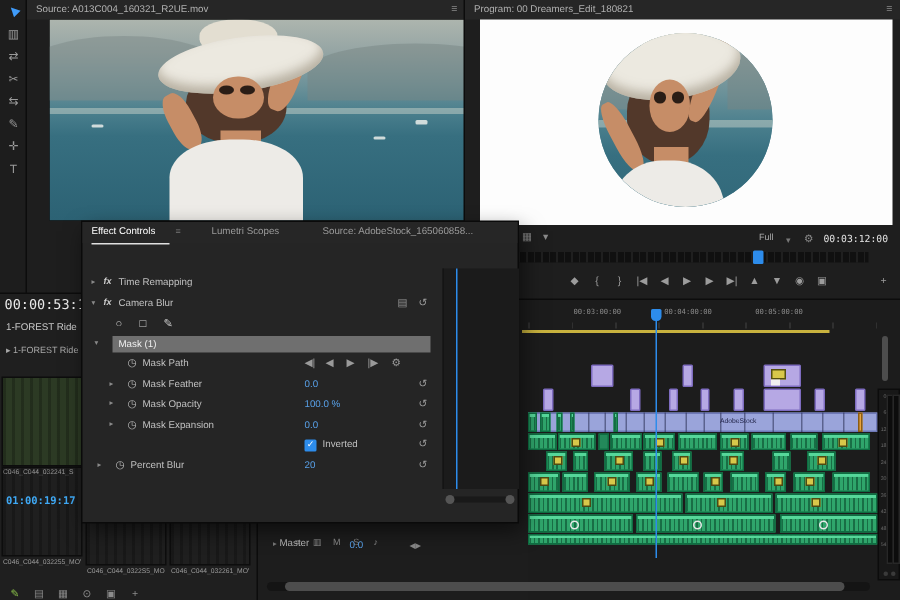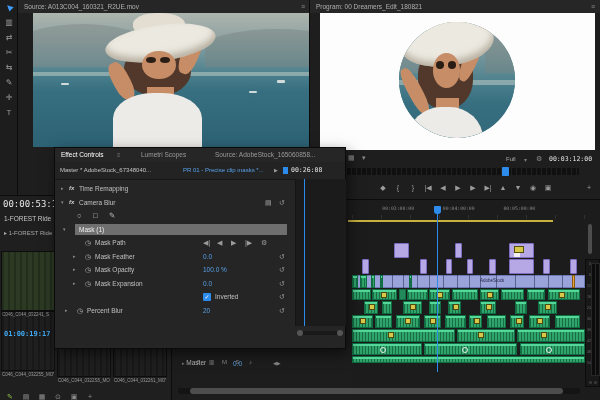--- a/index.html
+++ b/index.html
@@ -463,27 +463,20 @@
       </div>
   </div>
 
   <div class="panel" id="ec">
     <div id="ec-tabs">
       <div class="ec-tab active" style="left:6px;width:52px;">Effect Controls</div>
       <div id="ec-tab-menu">≡</div>
       <div class="ec-tab" style="left:86px;width:55px;">Lumetri Scopes</div>
       <div class="ec-tab" style="left:160px;width:122px;">Source: AdobeStock_165060858...</div>
     </div>
-    <div id="ec-selhdr">
-      <span id="ec-master">Master * AdobeStock_67348040...</span>
-      <span id="ec-seq">PR 01 - Precise clip masks *...</span>
-      <span id="ec-play">▶</span>
-      <span id="ec-doc"></span>
-      <span id="ec-tc" class="tc">00:26:08</span>
-    </div>
     <div id="ec-rows">
         <div class="ec-row">
           <span class="ec-arrow" style="left: 6px;">▸</span>
           <span class="ec-fx" style="left: 14px;">fx</span>
           <span class="" style="left: 24px;">Time Remapping</span>
         </div>
         <div class="ec-row">
           <span class="ec-arrow" style="left: 6px;">▾</span>
           <span class="ec-fx" style="left: 14px;">fx</span>
           <span class="" style="left: 24px;">Camera Blur</span>

